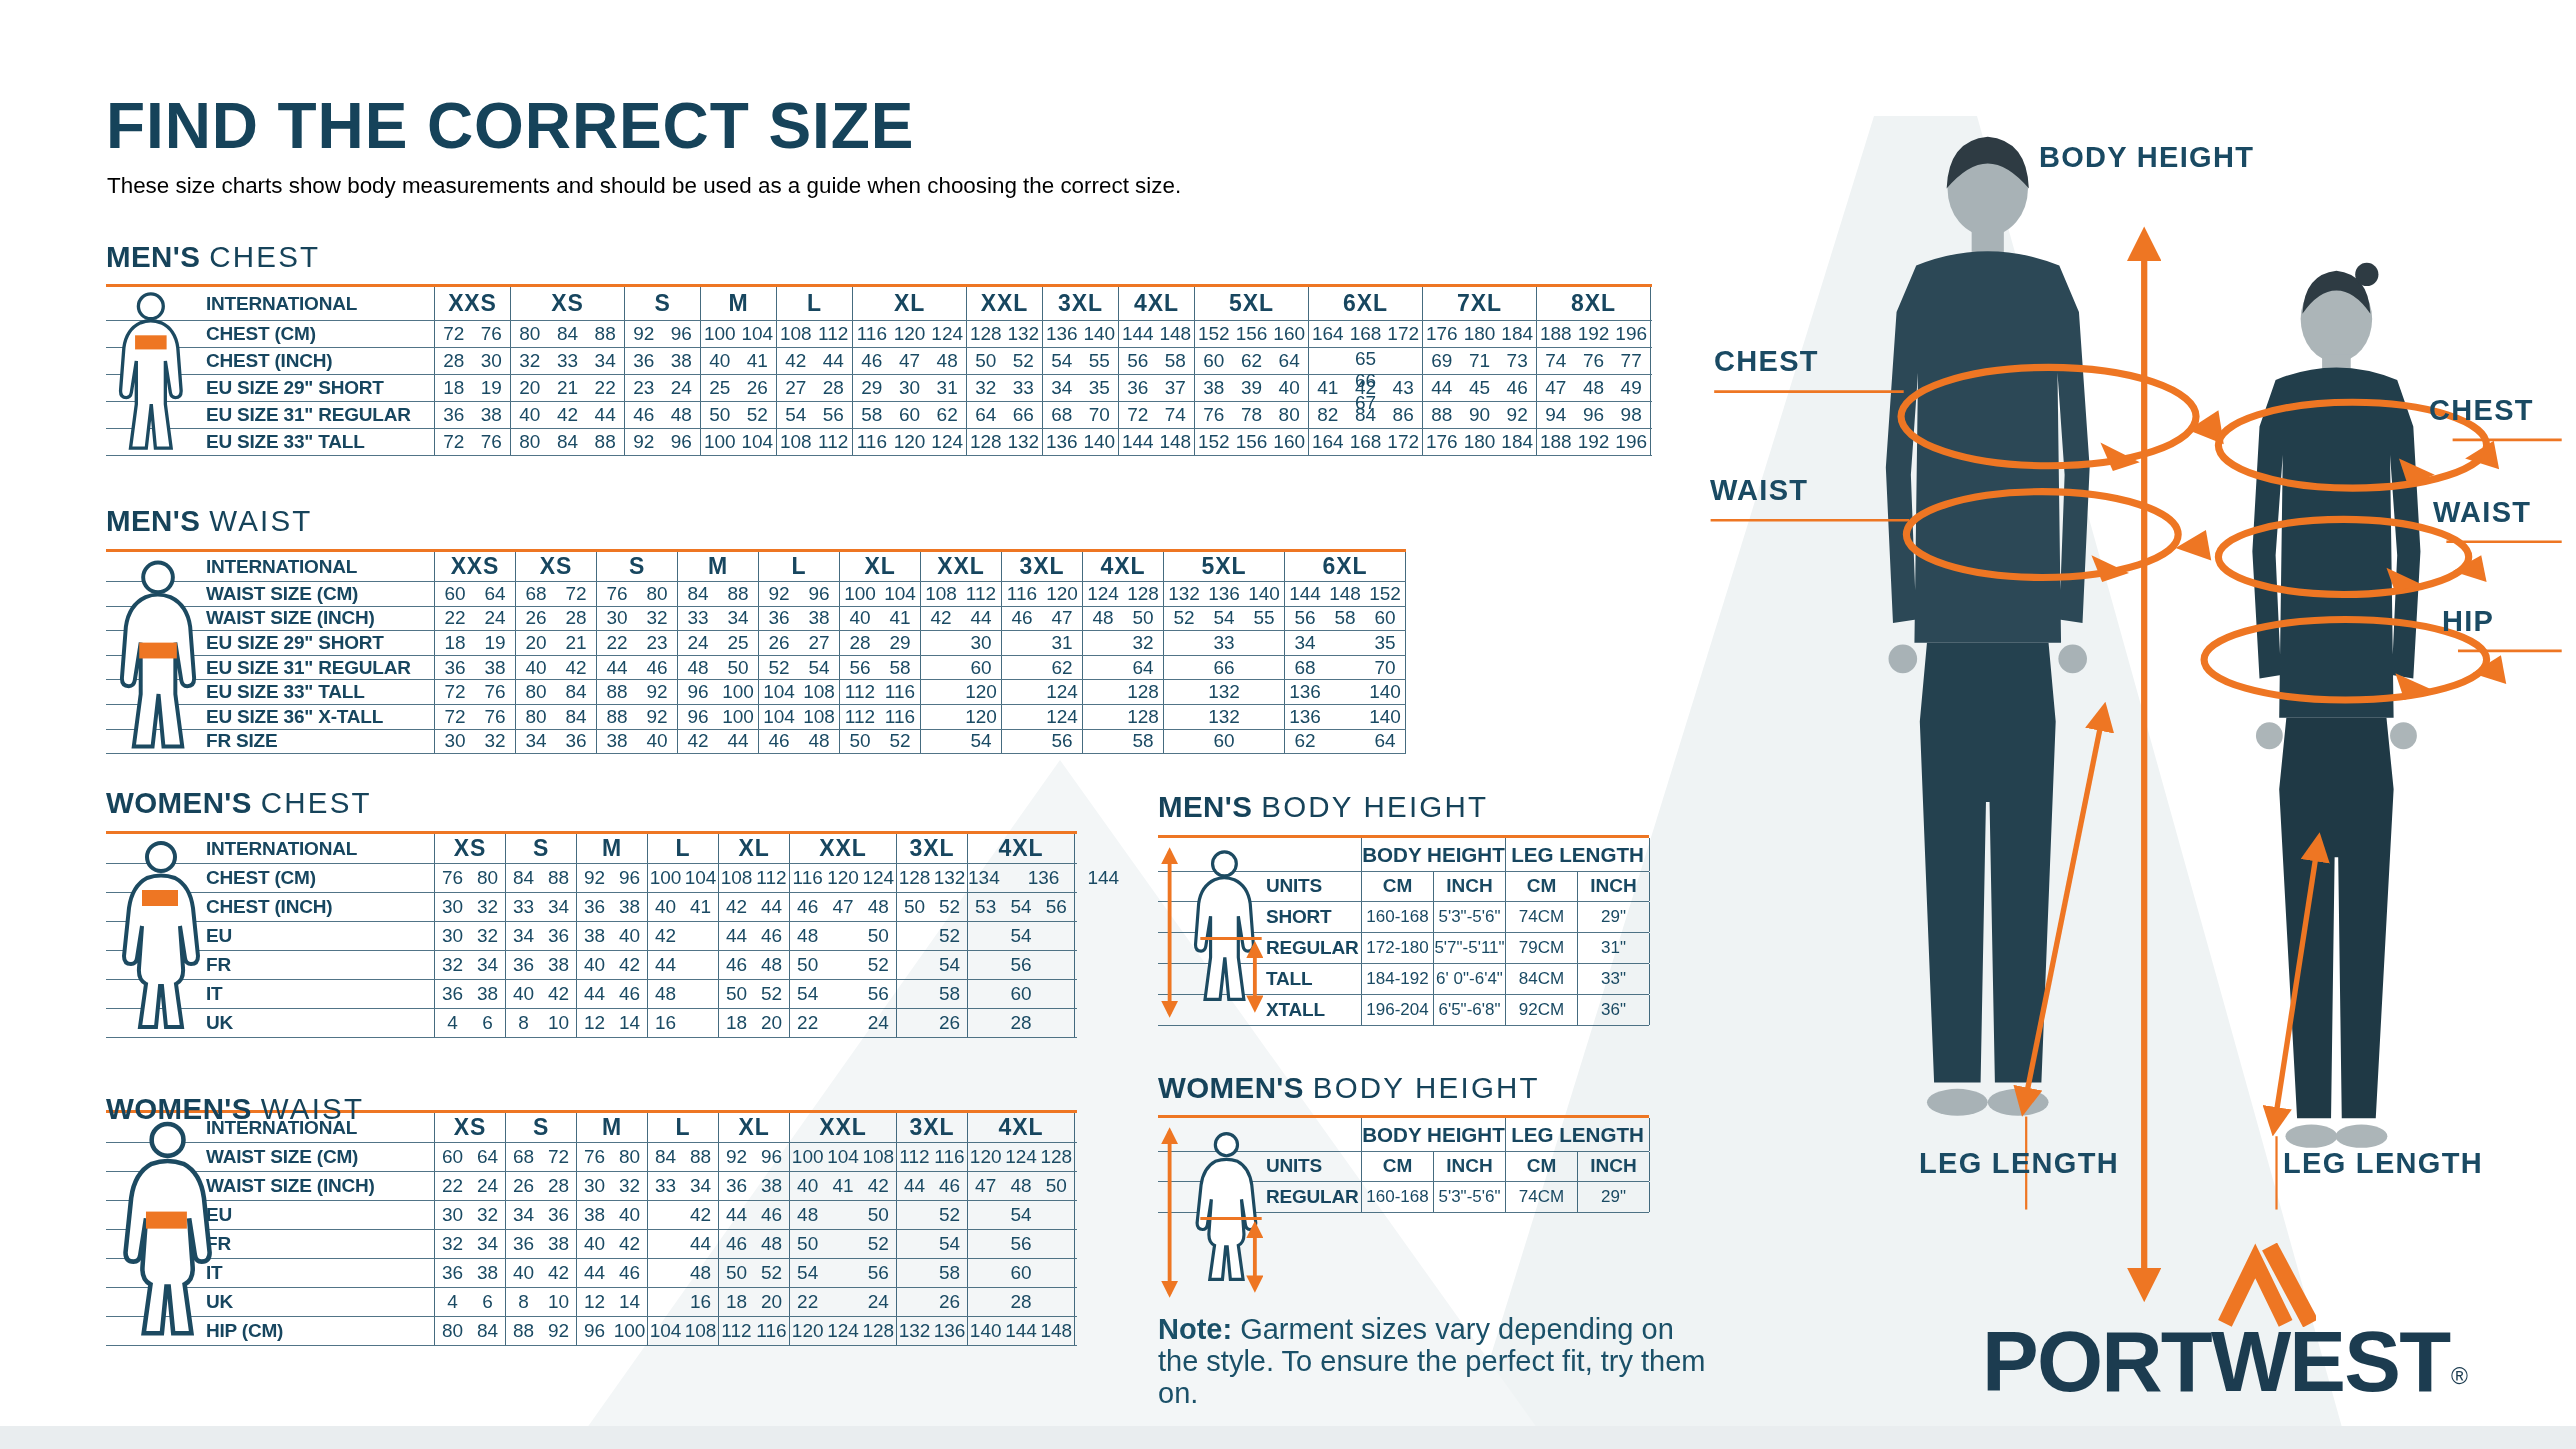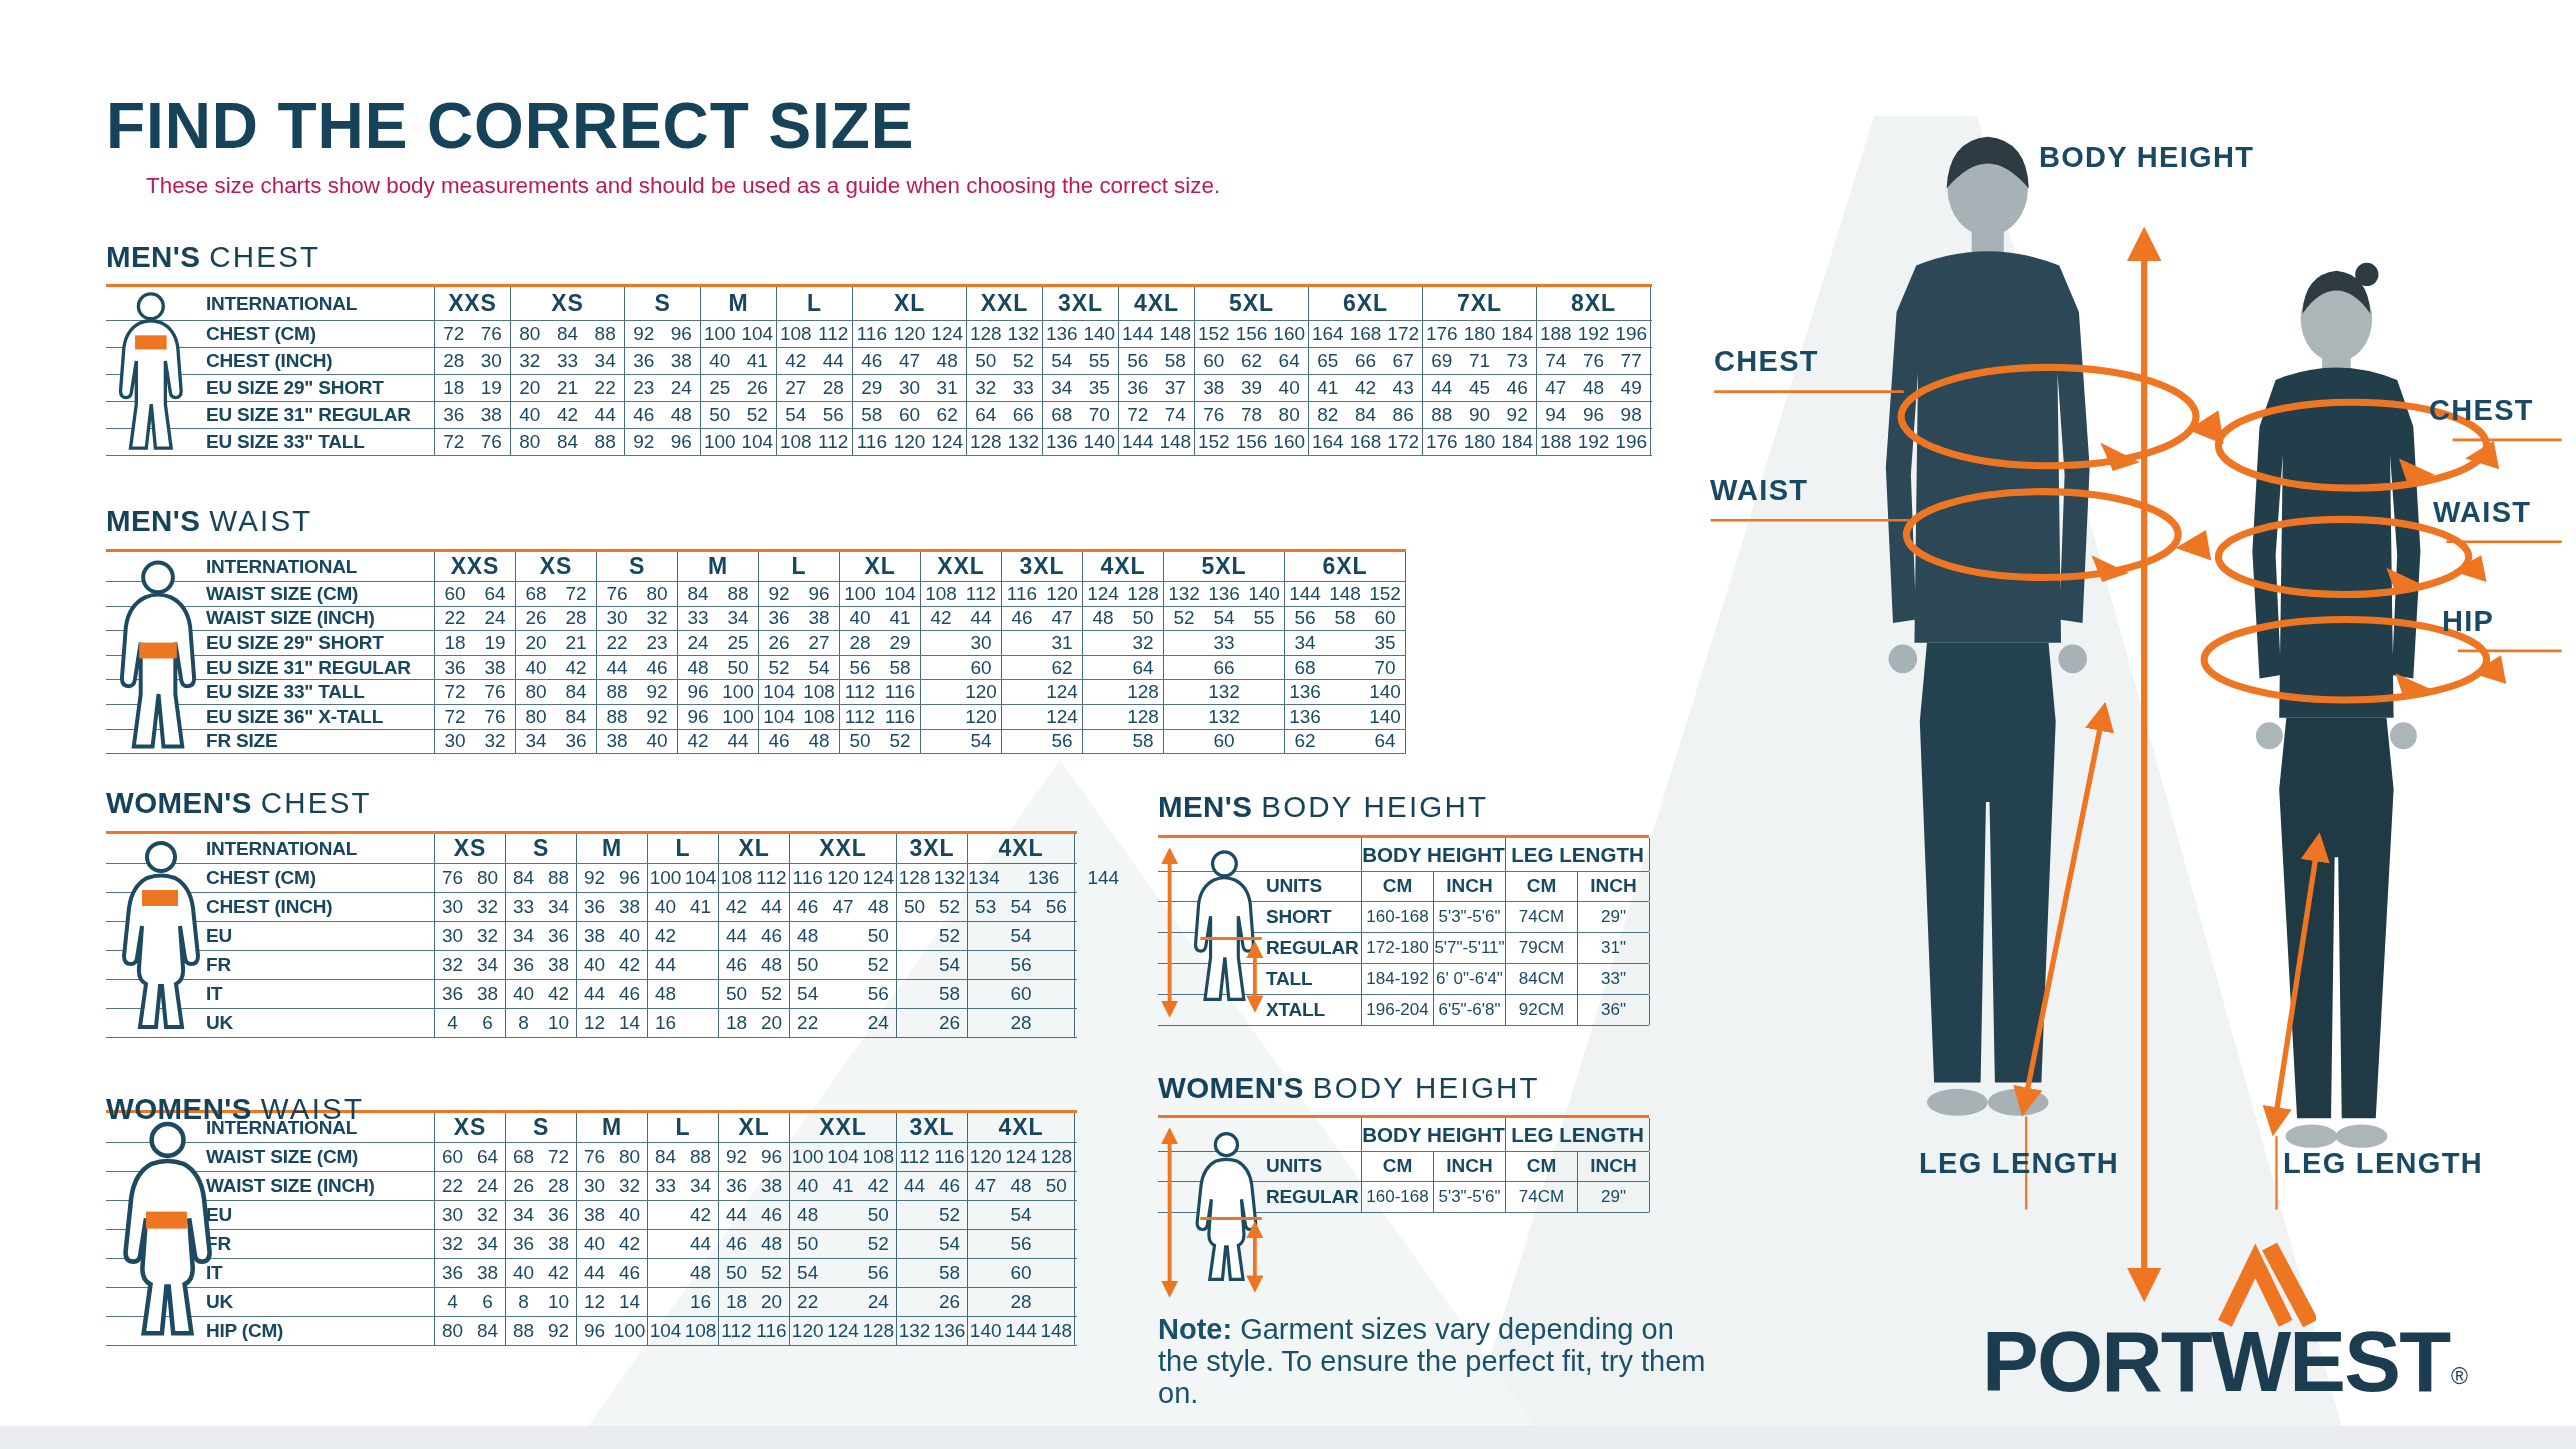--- a/index.html
+++ b/index.html
@@ -7,21 +7,21 @@
           font-family:"Liberation Sans",sans-serif;color:#16435A;}
   .wm{position:absolute;z-index:0;}
   #wm-right{left:0;top:0;width:2576px;height:1449px;background:#eff3f4;
             clip-path:polygon(1874px 116px,1977px 116px,2348px 1449px,1462px 1449px);}
   #wm-center{left:0;top:0;width:2576px;height:1449px;background:#f3f6f7;
             clip-path:polygon(1060px 760px,1552px 1449px,572px 1449px);}
   #wm-bottom{left:0;top:1426px;width:2576px;height:23px;background:#e9edef;}
 
   #title{position:absolute;left:106px;top:89px;margin:0;font-size:64px;font-weight:800;
          letter-spacing:0.9px;color:#16435A;z-index:5;white-space:nowrap;}
-  #sub1,#sub2{position:absolute;left:107px;font-size:22.4px;color:#be185d;white-space:nowrap;z-index:5;margin-left:39px;}
+  #sub1,#sub2{position:absolute;left:107px;font-size:22.4px;color:#000000;white-space:nowrap;z-index:5;}
   #sub1{top:173px;} #sub2{top:202px;}
 
   .h{position:absolute;z-index:5;font-size:29.5px;white-space:nowrap;color:#16435A;}
   .h .hb{font-weight:700;letter-spacing:0.4px;}
   .h .hl{font-weight:400;letter-spacing:2.2px;margin-left:9px;}
   #h-mc{left:106px;top:240px;} #h-mw{left:106px;top:504px;}
   #h-wc{left:106px;top:786px;} #h-ww{left:106px;top:1092px;}
   #h-bm{left:1158px;top:790px;} #h-bw{left:1158px;top:1071px;}
 
   .tbl{position:absolute;z-index:3;border-top:3.6px solid #EE7623;box-sizing:border-box;}
@@ -213,21 +213,21 @@
         </div>
         <div class="grp" style="width: 76px;">
           <span class="slotv">56</span>
           <span class="slotv">58</span>
         </div>
         <div class="grp" style="width: 114px;">
           <span class="slotv">60</span>
           <span class="slotv">62</span>
           <span class="slotv">64</span>
         </div>
-        <div class="grp" style="width: 114px;">
+        <div class="grp" style="width: 114px; flex-direction: column;">
           <span class="slotv">65</span>
           <span class="slotv">66</span>
           <span class="slotv">67</span>
         </div>
         <div class="grp" style="width: 114px;">
           <span class="slotv">69</span>
           <span class="slotv">71</span>
           <span class="slotv">73</span>
         </div>
         <div class="grp" style="width: 114px;">

